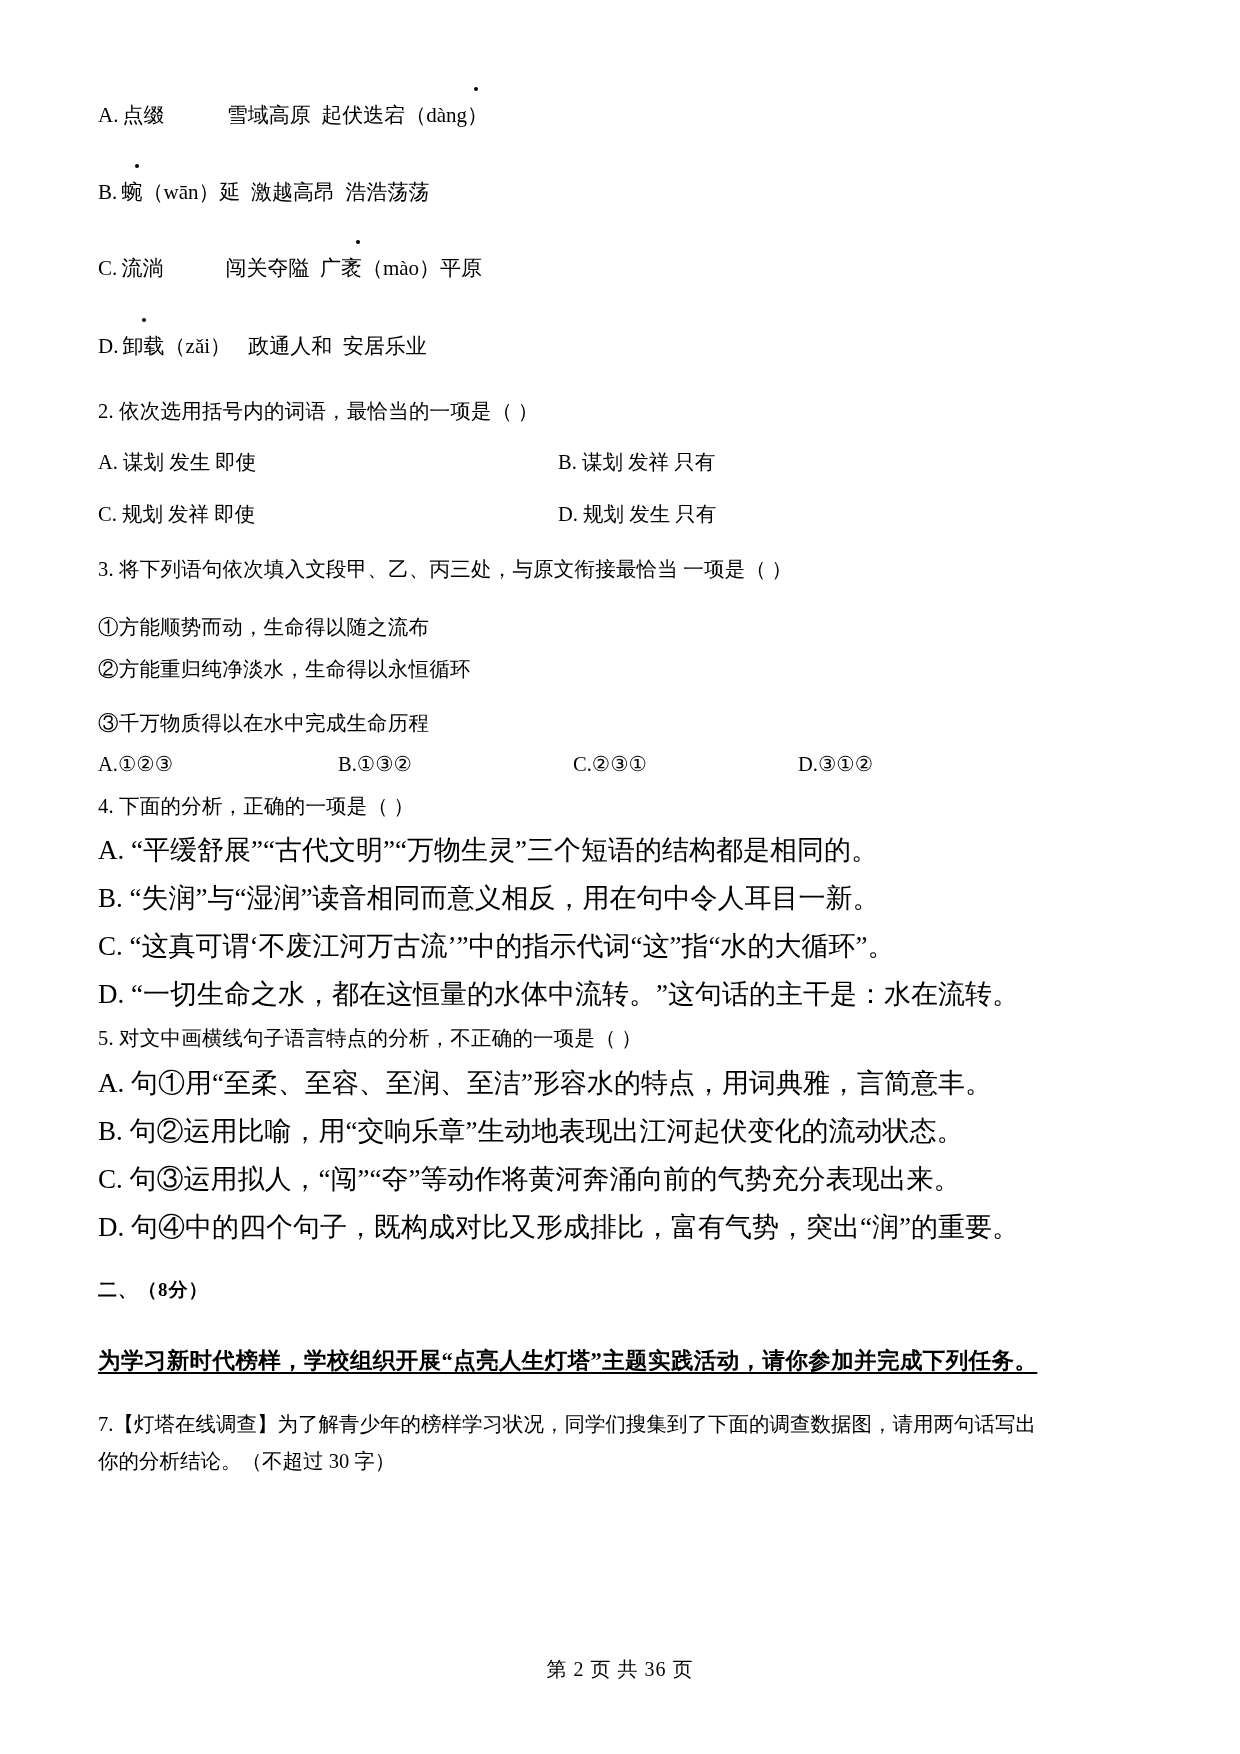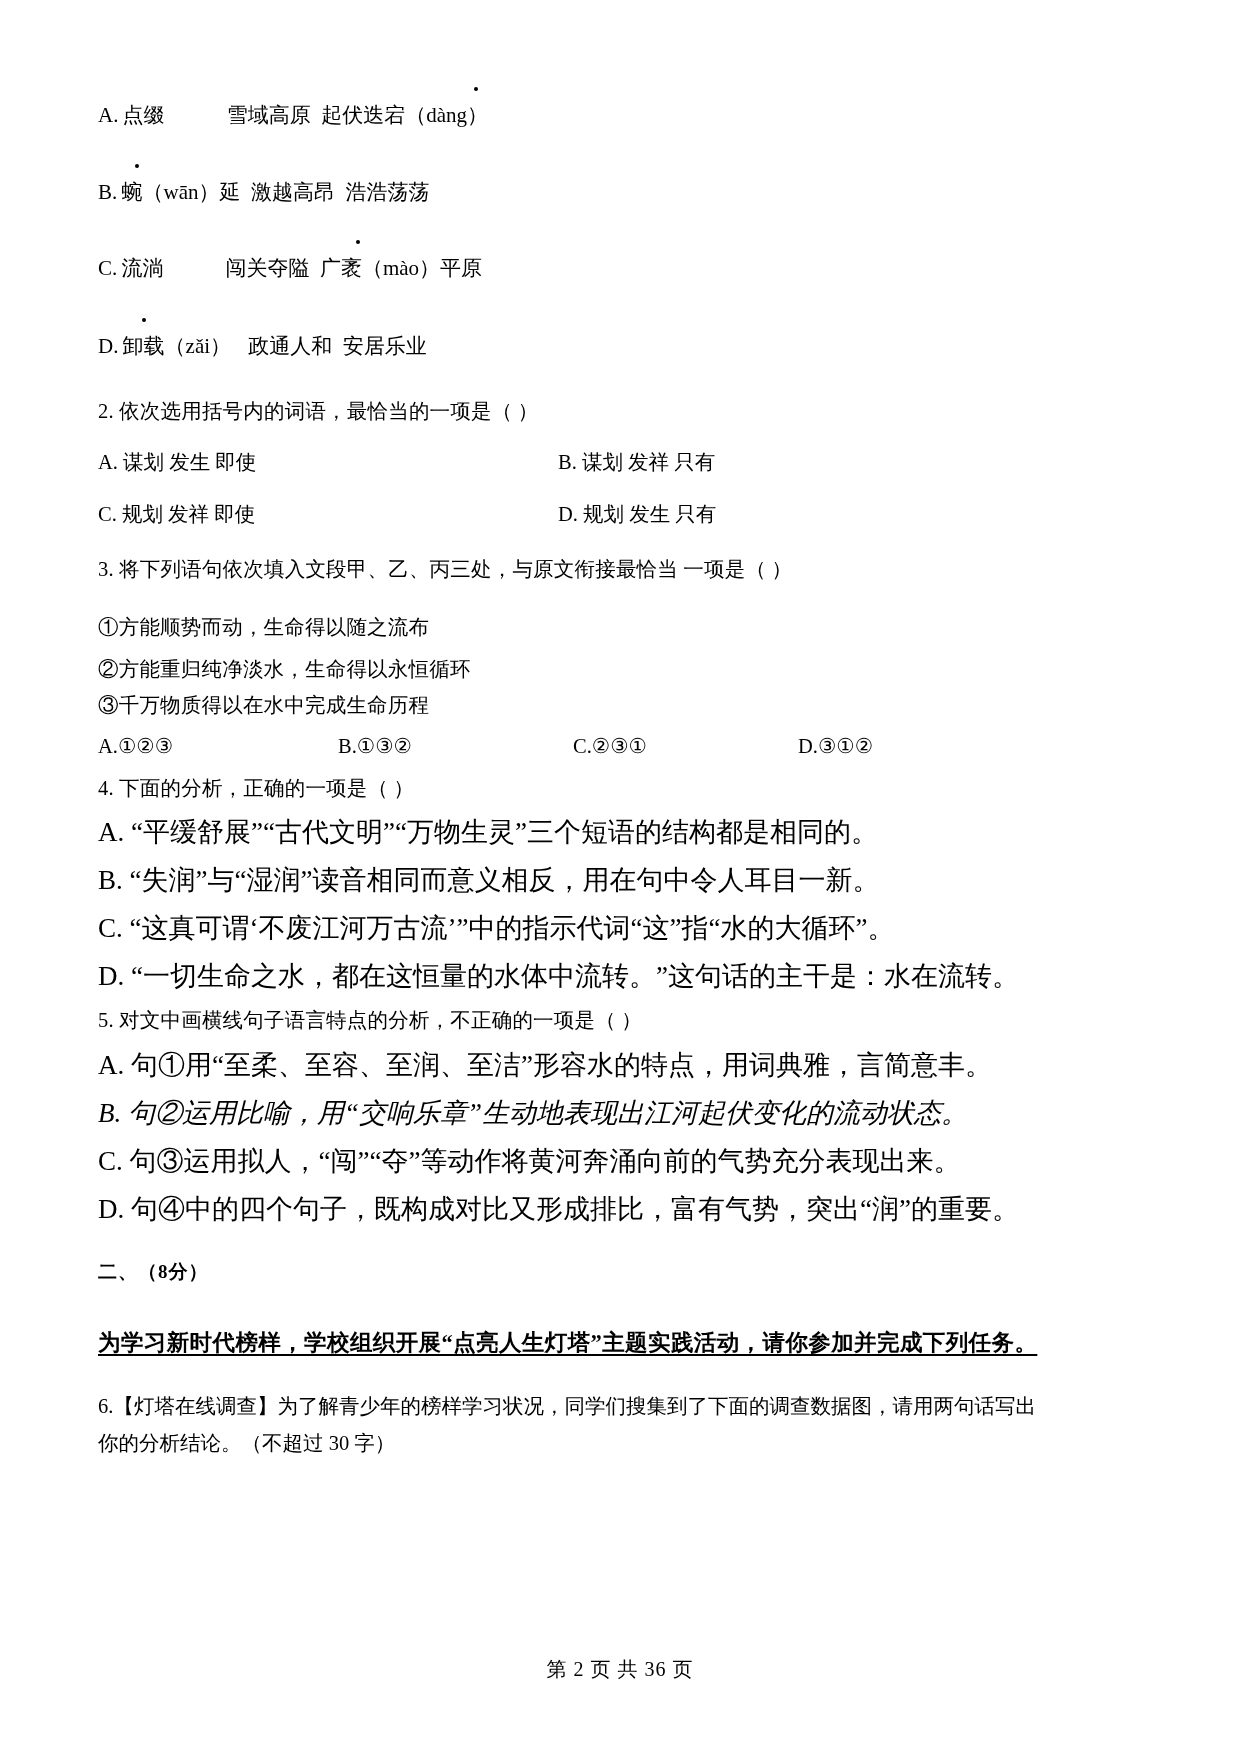--- a/index.html
+++ b/index.html
@@ -150,48 +150,48 @@
 
     <div class="two-col" style="margin-top:24px;">
       <span>C. 规划  发祥  即使</span>
       <span class="right">D. 规划  发生  只有</span>
     </div>
 
     <div class="line" style="margin-top:31px;">3. 将下列语句依次填入文段甲、乙、丙三处，与原文衔接最恰当   一项是（   ）</div>
 
     <div class="line" style="margin-top:38px;">①方能顺势而动，生命得以随之流布</div>
     <div class="line" style="margin-top:21px;">②方能重归纯净淡水，生命得以永恒循环</div>
-    <div class="line" style="margin-top:16px;">③千万物质得以在水中完成生命历程</div>
+    <div class="line" style="margin-top:34px;">③千万物质得以在水中完成生命历程</div>
 
     <div class="four-col" style="margin-top:18px;">
       <span>A.①②③</span>
       <span class="c2">B.①③②</span>
       <span class="c3">C.②③①</span>
       <span class="c4">D.③①②</span>
     </div>
 
     <div class="line" style="margin-top:20px;">4. 下面的分析，正确的一项是（   ）</div>
 
     <div class="opt-wide" style="margin-top:21px;">A. “平缓舒展”“古代文明”“万物生灵”三个短语的结构都是相同的。</div>
     <div class="opt-wide" style="margin-top:21px;">B. “失润”与“湿润”读音相同而意义相反，用在句中令人耳目一新。</div>
     <div class="opt-wide" style="margin-top:21px;">C. “这真可谓‘不废江河万古流’”中的指示代词“这”指“水的大循环”。</div>
     <div class="opt-wide" style="margin-top:21px;">D. “一切生命之水，都在这恒量的水体中流转。”这句话的主干是：水在流转。</div>
 
     <div class="line" style="margin-top:20px;">5. 对文中画横线句子语言特点的分析，不正确的一项是（   ）</div>
 
     <div class="opt-wide" style="margin-top:21px;">A. 句①用“至柔、至容、至润、至洁”形容水的特点，用词典雅，言简意丰。</div>
-    <div class="opt-wide" style="margin-top:21px;font-style:italic;">B. 句②运用比喻，用“交响乐章”生动地表现出江河起伏变化的流动状态。</div>
+    <div class="opt-wide" style="margin-top:21px;">B. 句②运用比喻，用“交响乐章”生动地表现出江河起伏变化的流动状态。</div>
     <div class="opt-wide" style="margin-top:21px;">C. 句③运用拟人，“闯”“夺”等动作将黄河奔涌向前的气势充分表现出来。</div>
     <div class="opt-wide" style="margin-top:21px;">D. 句④中的四个句子，既构成对比又形成排比，富有气势，突出“润”的重要。</div>
 
     <div class="sec-head" style="margin-top:36px;">二、（8分）</div>
 
     <div class="task-bold" style="margin-top:42px;">为学习新时代榜样，学校组织开展“点亮人生灯塔”主题实践活动，请你参加并完成下列任务。</div>
 
     <div class="q6" style="margin-top:30px;">
-      <div>6.【灯塔在线调查】为了解青少年的榜样学习状况，同学们搜集到了下面的调查数据图，请用两句话写出</div>
+      <div>7.【灯塔在线调查】为了解青少年的榜样学习状况，同学们搜集到了下面的调查数据图，请用两句话写出</div>
       <div>你的分析结论。（不超过 30 字）</div>
     </div>
 
   </div>
 
   <div class="footer">第 2 页 共 36 页</div>
 </div>
 
 </body></html>

